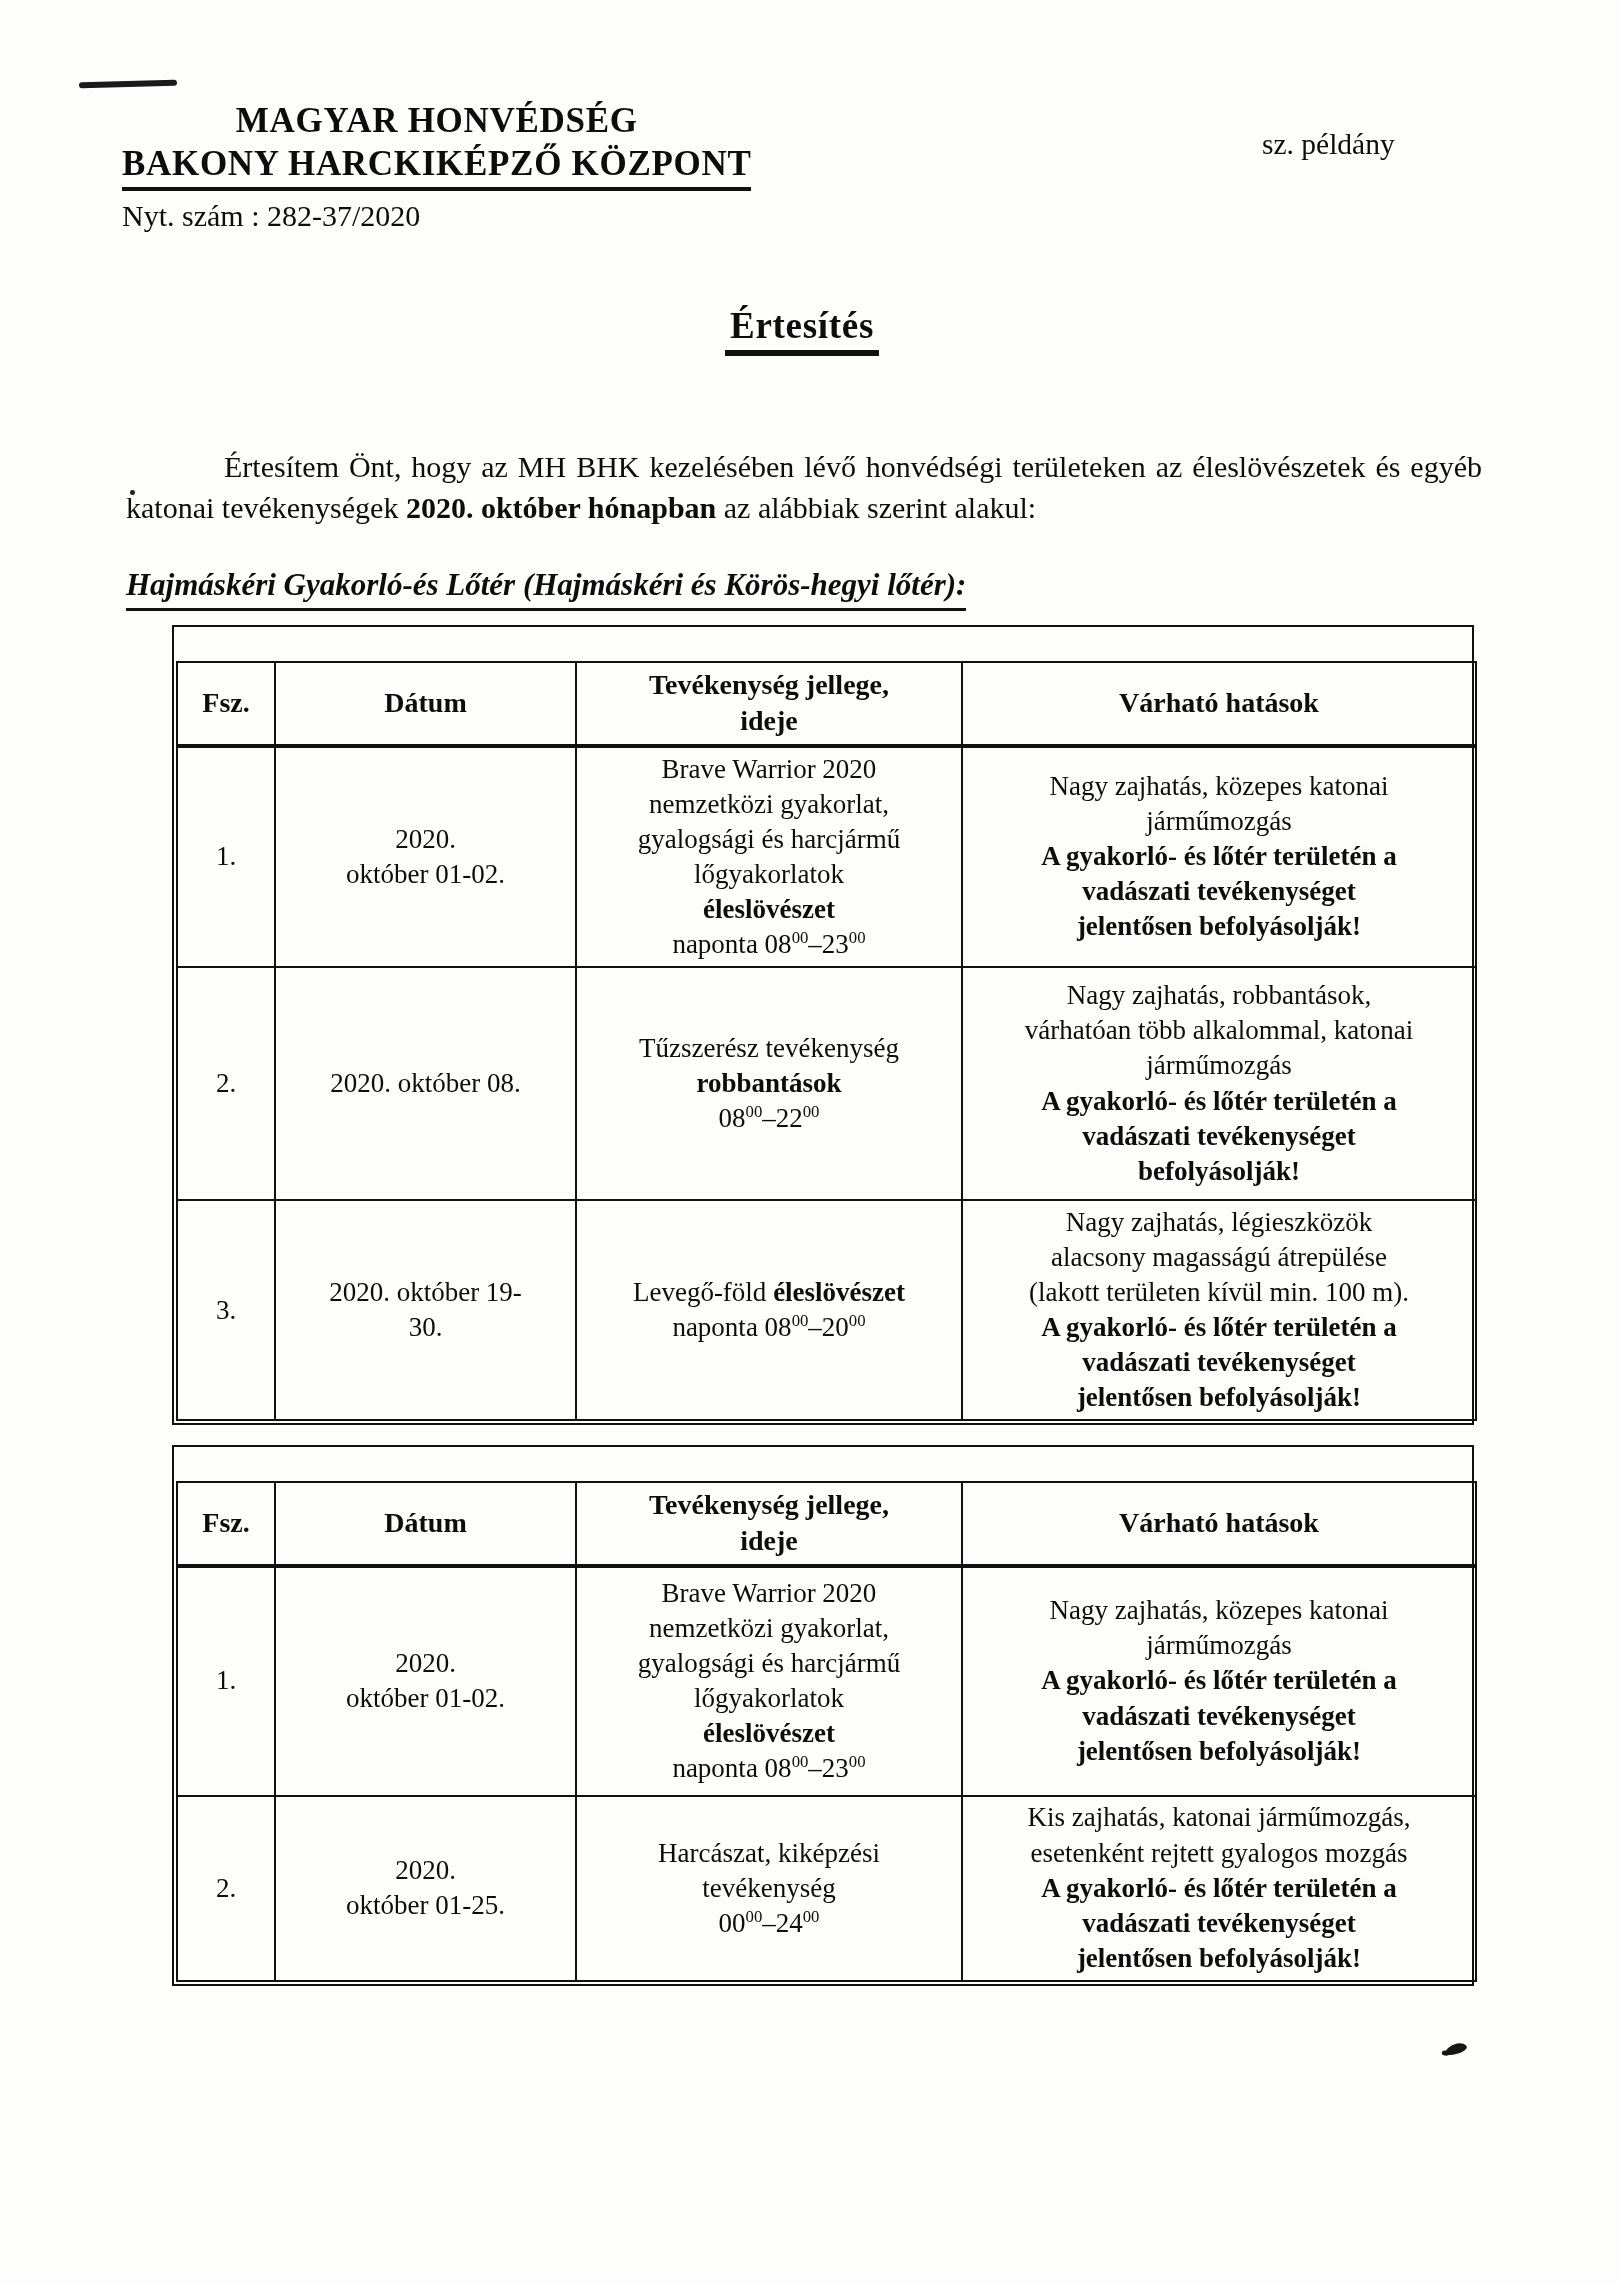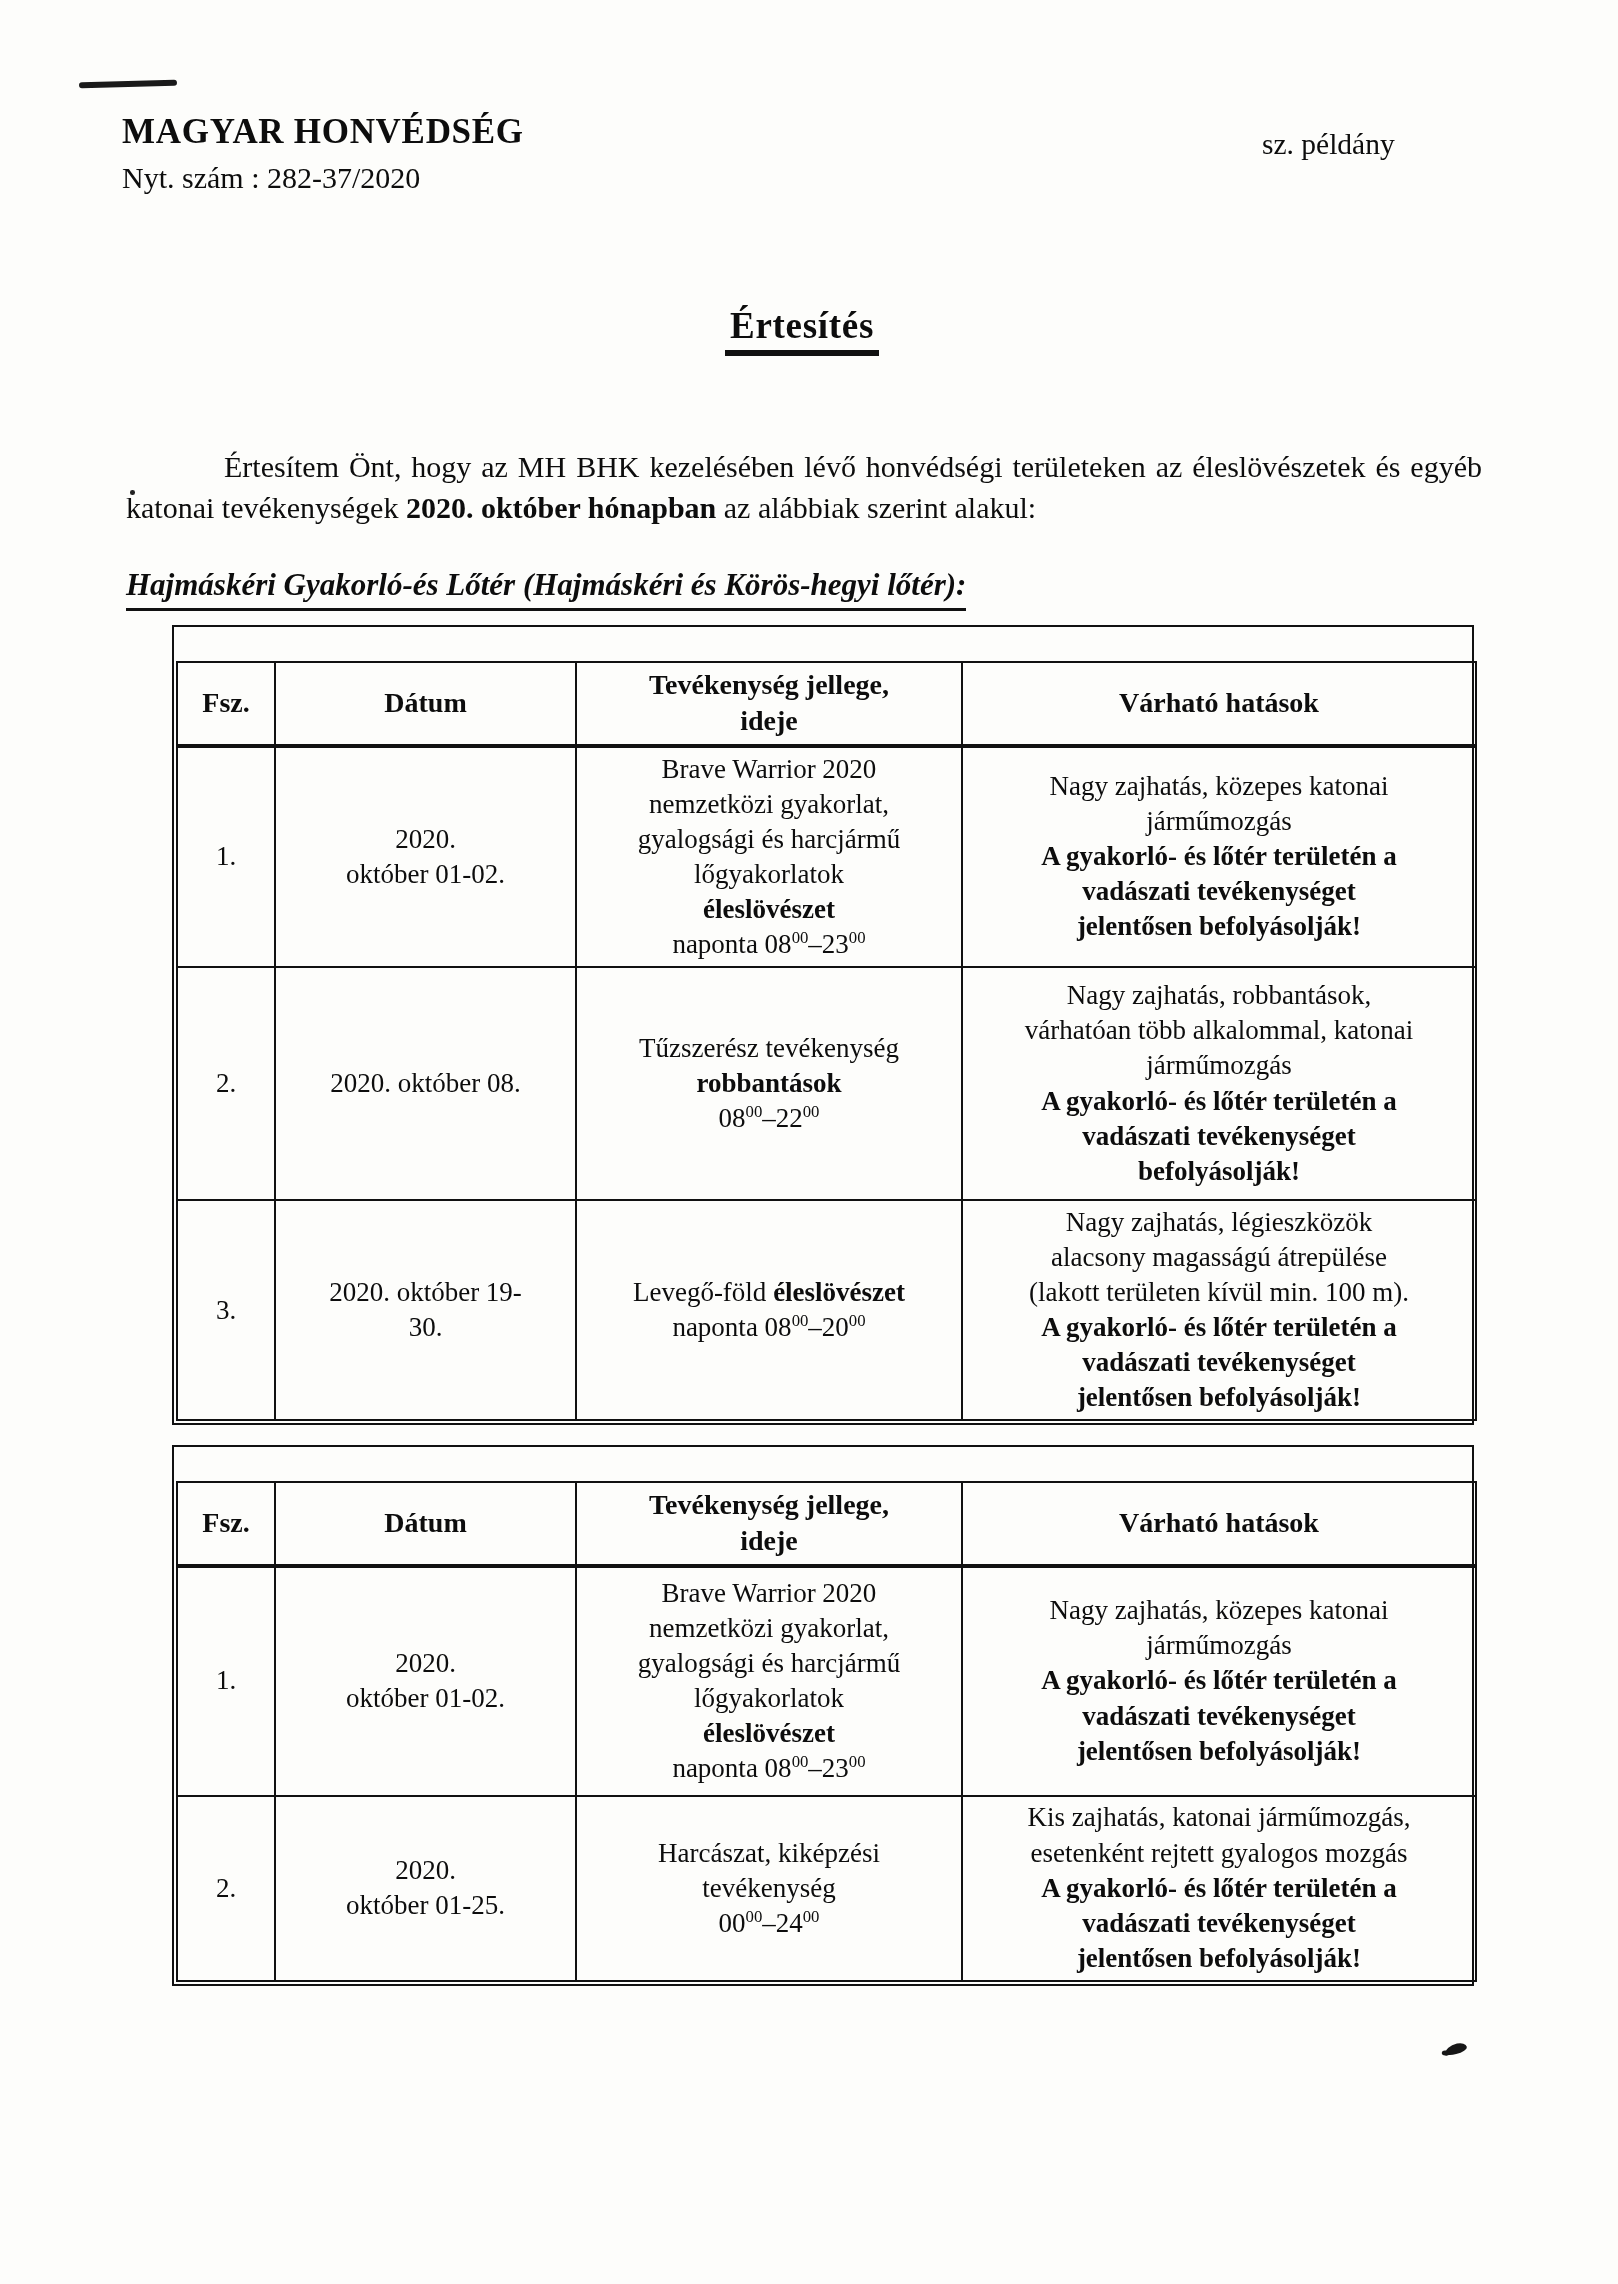--- a/index.html
+++ b/index.html
@@ -24,21 +24,21 @@
   .ink-blob{
     position:absolute;left:1445px;top:2044px;width:22px;height:9.8px;
     background:#161616;border-radius:60% 40% 55% 45%/70% 55% 45% 30%;
     transform:rotate(-14deg);
   }
   .ink-blob:after{
     content:"";position:absolute;left:-3.9px;top:3.9px;width:7.9px;height:5.2px;
     background:#161616;border-radius:50%;transform:rotate(20deg);
   }
   
-  .letterhead{position:absolute;left:122px;top:111px;}
+  .letterhead{position:absolute;left:122px;top:100px;}
   .org1{font-size:35px;font-weight:bold;letter-spacing:0.7px;text-align:center;line-height:1.22;}
   .org2{font-size:35px;font-weight:bold;letter-spacing:0.7px;line-height:1.22;
         border-bottom:4.6px solid #111;padding-bottom:2px;}
   .reg{font-size:30px;margin-top:6.5px;line-height:1.2;}
   .copy-label{position:absolute;left:1262px;top:128px;font-size:29.5px;}
   
   .flow{position:absolute;left:0;top:0;width:1596px;padding:4px;}
   .title{
     margin:300px auto 0 auto;width:fit-content;
     font-size:37px;font-weight:bold;
@@ -86,20 +86,21 @@
 <body>
 
 <div class="page">
 
   <div class="scan-dash"></div>
   <div class="dot-artifact"></div>
   <div class="ink-blob"></div>
 
   <div class="letterhead">
     <div class="org1">MAGYAR HONVÉDSÉG</div>
+    <div class="org2">BAKONY HARCKIKÉPZŐ KÖZPONT</div>
     <div class="reg">Nyt. szám : 282-37/2020</div>
   </div>
 
   <div class="copy-label">sz. példány</div>
 
   <div class="flow">
 
     <div class="title">Értesítés</div>
 
     <p class="intro"><span>Értesítem Önt, hogy az MH BHK kezelésében lévő honvédségi területeken az éleslövészetek és egyéb katonai tevékenységek </span><span class="b">2020. október hónapban</span><span> az alábbiak szerint alakul:</span></p>

